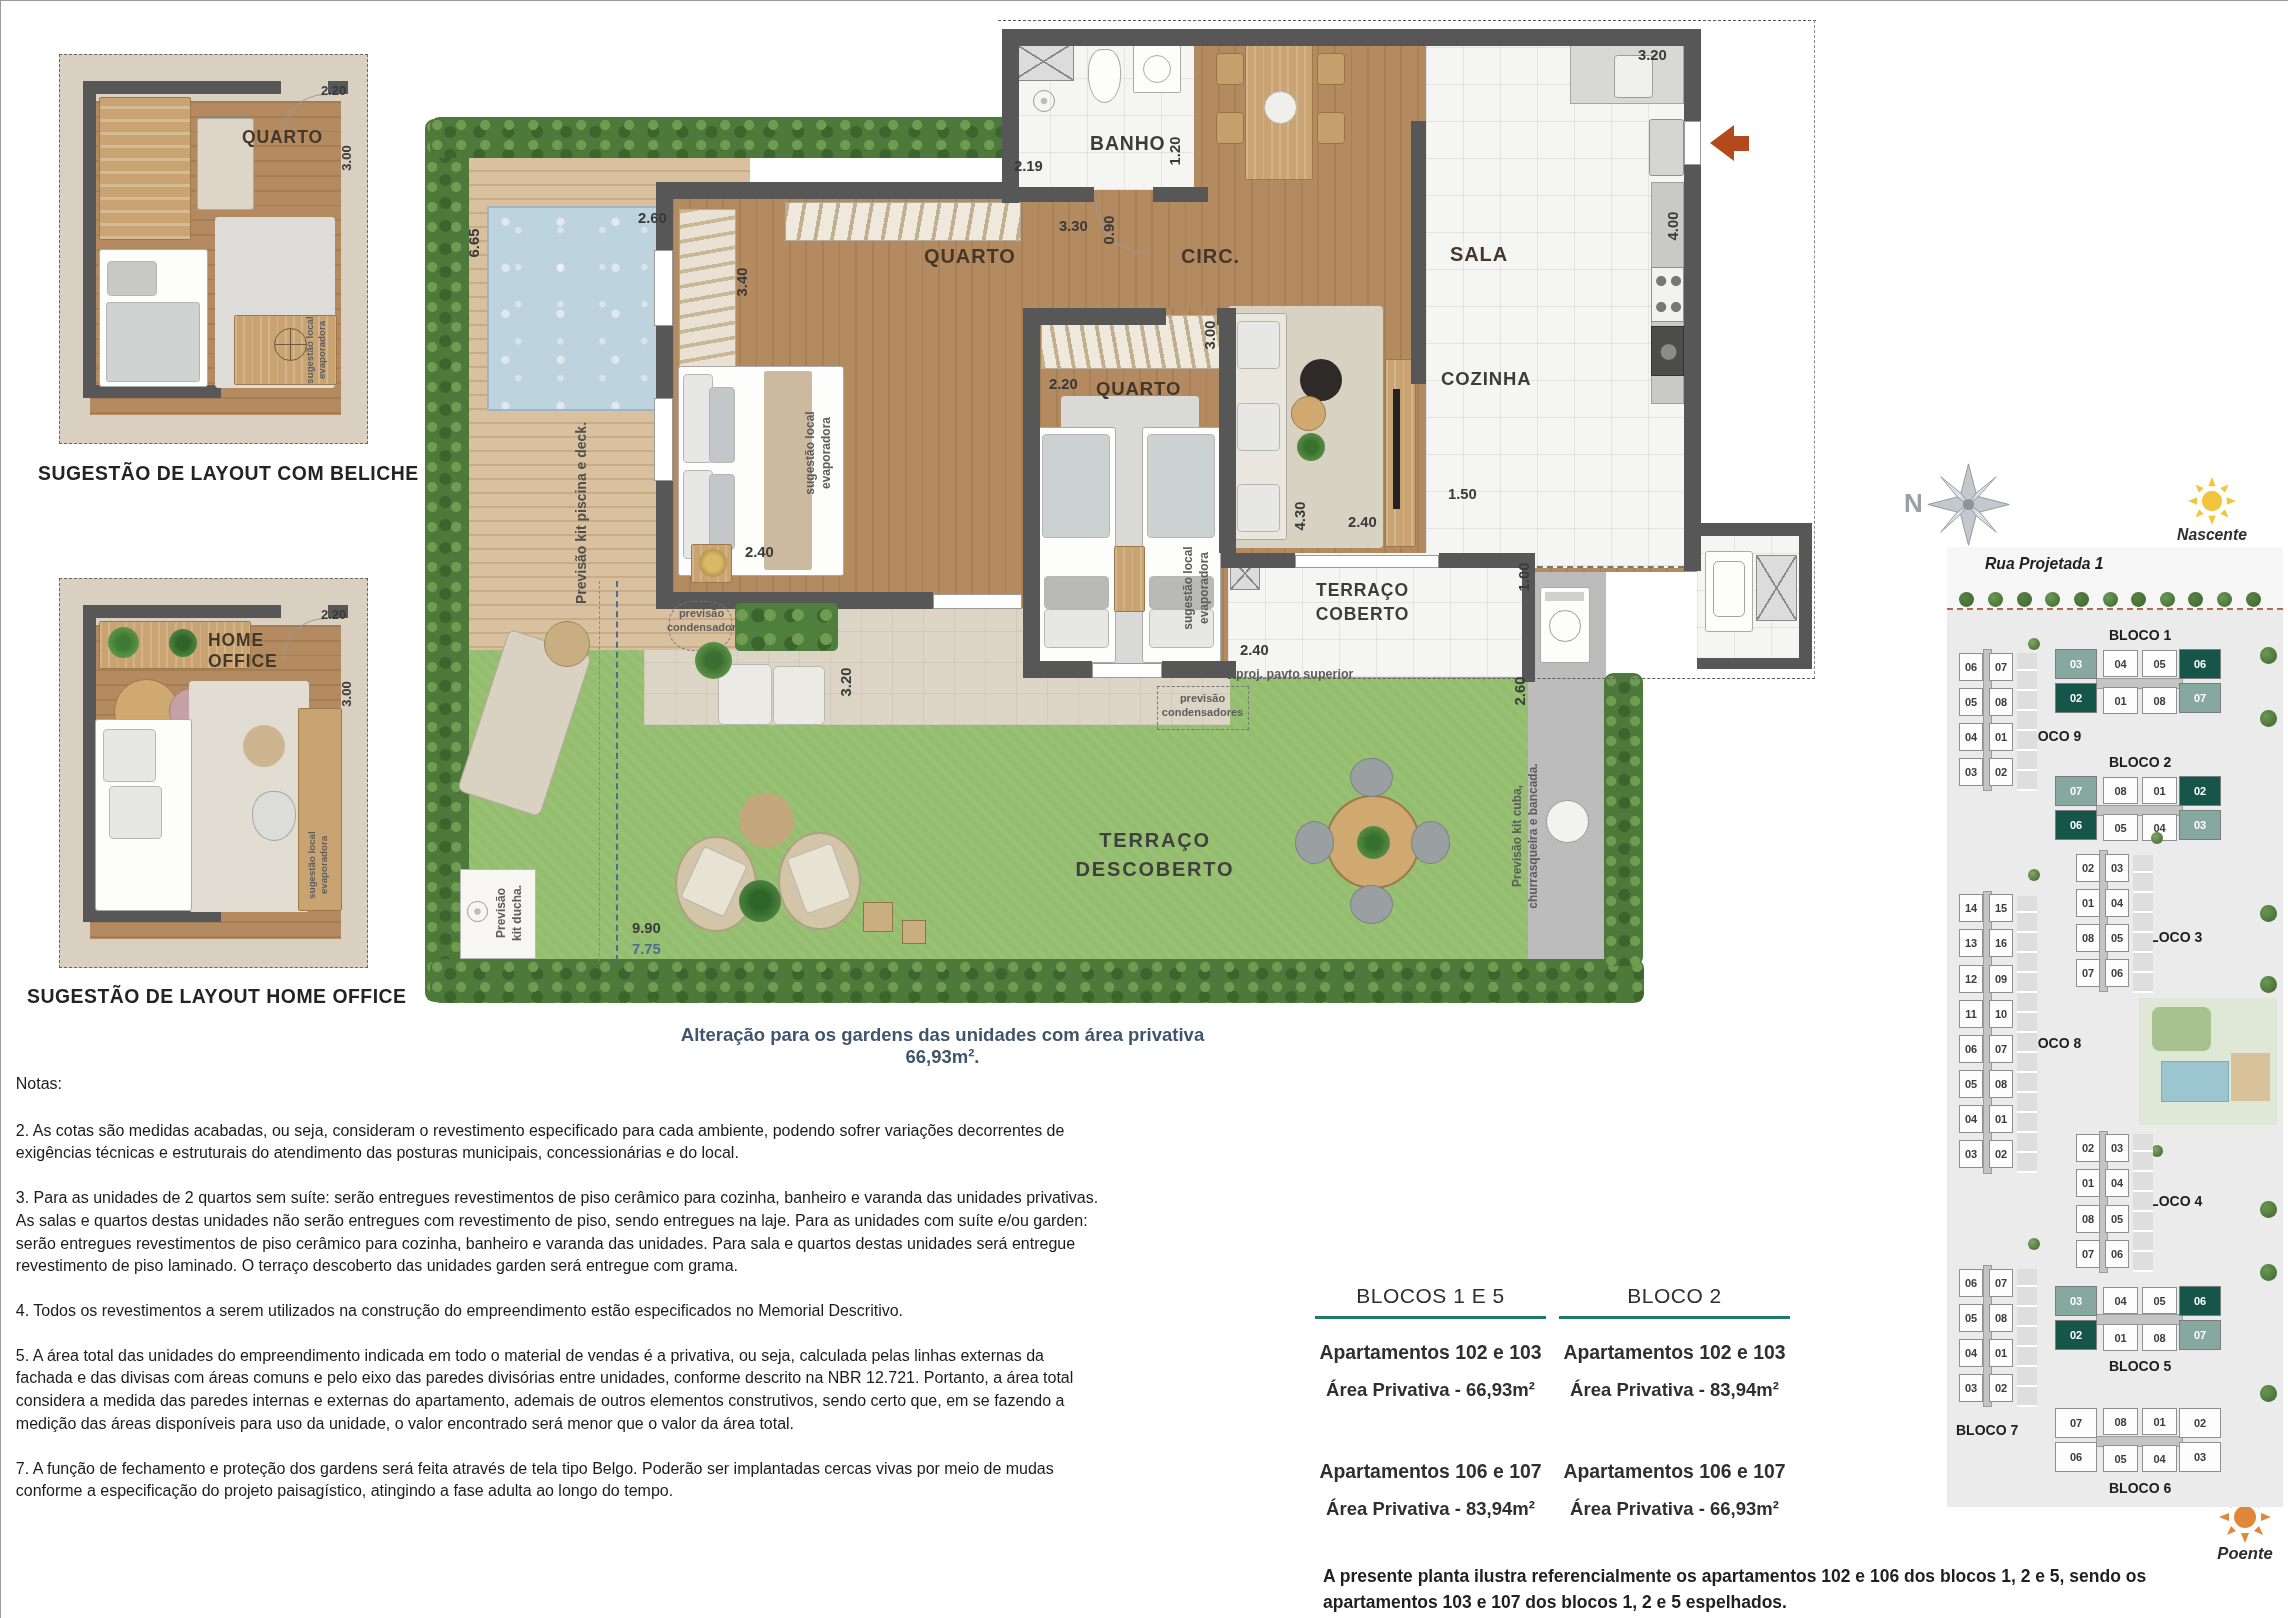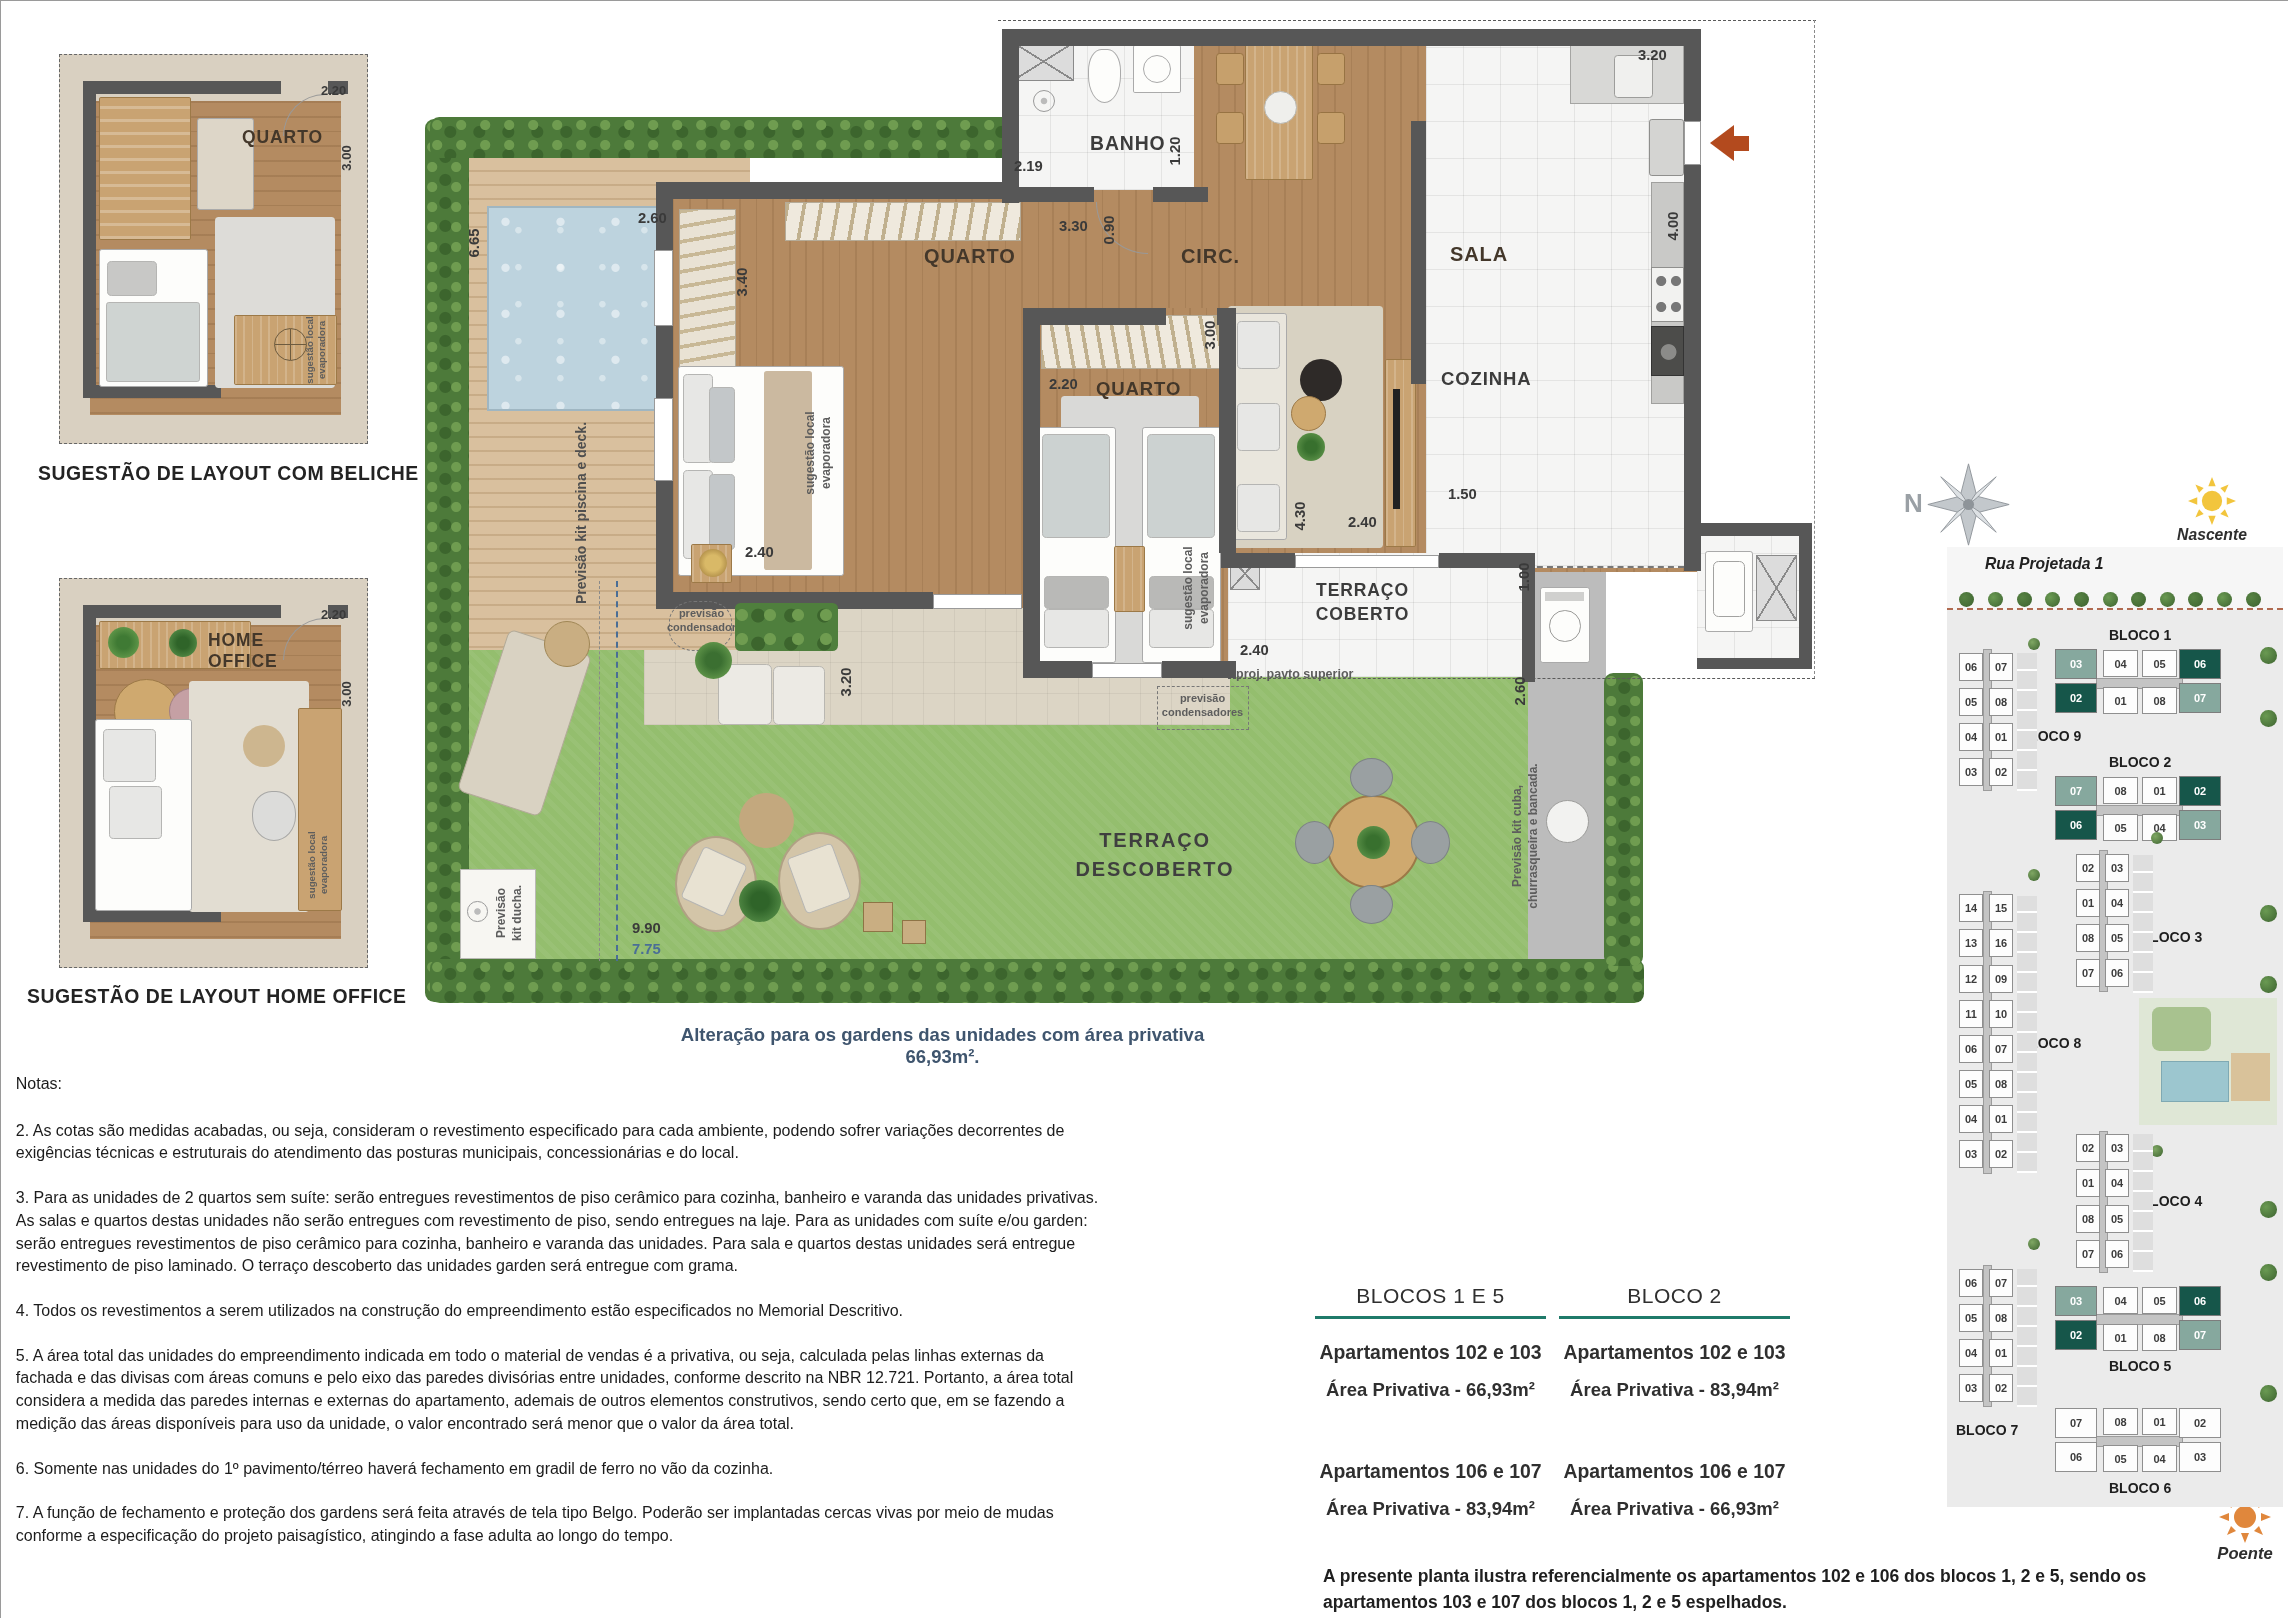--- a/index.html
+++ b/index.html
@@ -529,21 +529,20 @@
       <div class="park" style="left:2016px;top:1268px;width:20px;height:138px;"></div>
     </div>
 
   <div class="notes" style="left:14.8px;top:1072px;width:1084px;">
     <p style="margin-bottom:24px;">Notas:</p>
     <div id="notes-body">
         <p>2. As cotas são medidas acabadas, ou seja, consideram o revestimento especificado para cada ambiente, podendo sofrer variações decorrentes de exigências técnicas e estruturais do atendimento das posturas municipais, concessionárias e do local.</p>
         <p>3. Para as unidades de 2 quartos sem suíte: serão entregues revestimentos de piso cerâmico para cozinha, banheiro e varanda das unidades privativas. As salas e quartos destas unidades não serão entregues com revestimento de piso, sendo entregues na laje. Para as unidades com suíte e/ou garden: serão entregues revestimentos de piso cerâmico para cozinha, banheiro e varanda das unidades. Para sala e quartos destas unidades será entregue revestimento de piso laminado. O terraço descoberto das unidades garden será entregue com grama.</p>
         <p>4. Todos os revestimentos a serem utilizados na construção do empreendimento estão especificados no Memorial Descritivo.</p>
         <p>5. A área total das unidades do empreendimento indicada em todo o material de vendas é a privativa, ou seja, calculada pelas linhas externas da fachada e das divisas com áreas comuns e pelo eixo das paredes divisórias entre unidades, conforme descrito na NBR 12.721. Portanto, a área total considera a medida das paredes internas e externas do apartamento, ademais de outros elementos construtivos, sendo certo que, em se fazendo a medição das áreas disponíveis para uso da unidade, o valor encontrado será menor que o valor da área total.</p>
-        <p>6. Somente nas unidades do 1º pavimento/térreo haverá fechamento em gradil de ferro no vão da cozinha.</p>
         <p>7. A função de fechamento e proteção dos gardens será feita através de tela tipo Belgo. Poderão ser implantadas cercas vivas por meio de mudas conforme a especificação do projeto paisagístico, atingindo a fase adulta ao longo do tempo.</p>
       </div>
   </div>
 
   <div class="tbl" style="left:1314px;top:1283px;">
     <div class="hd">BLOCOS 1 E 5</div>
     <div class="rule"></div>
     <div class="apts">Apartamentos 102 e 103</div>
     <div class="area">Área Privativa - 66,93m²</div>
     <div class="gap"></div>

